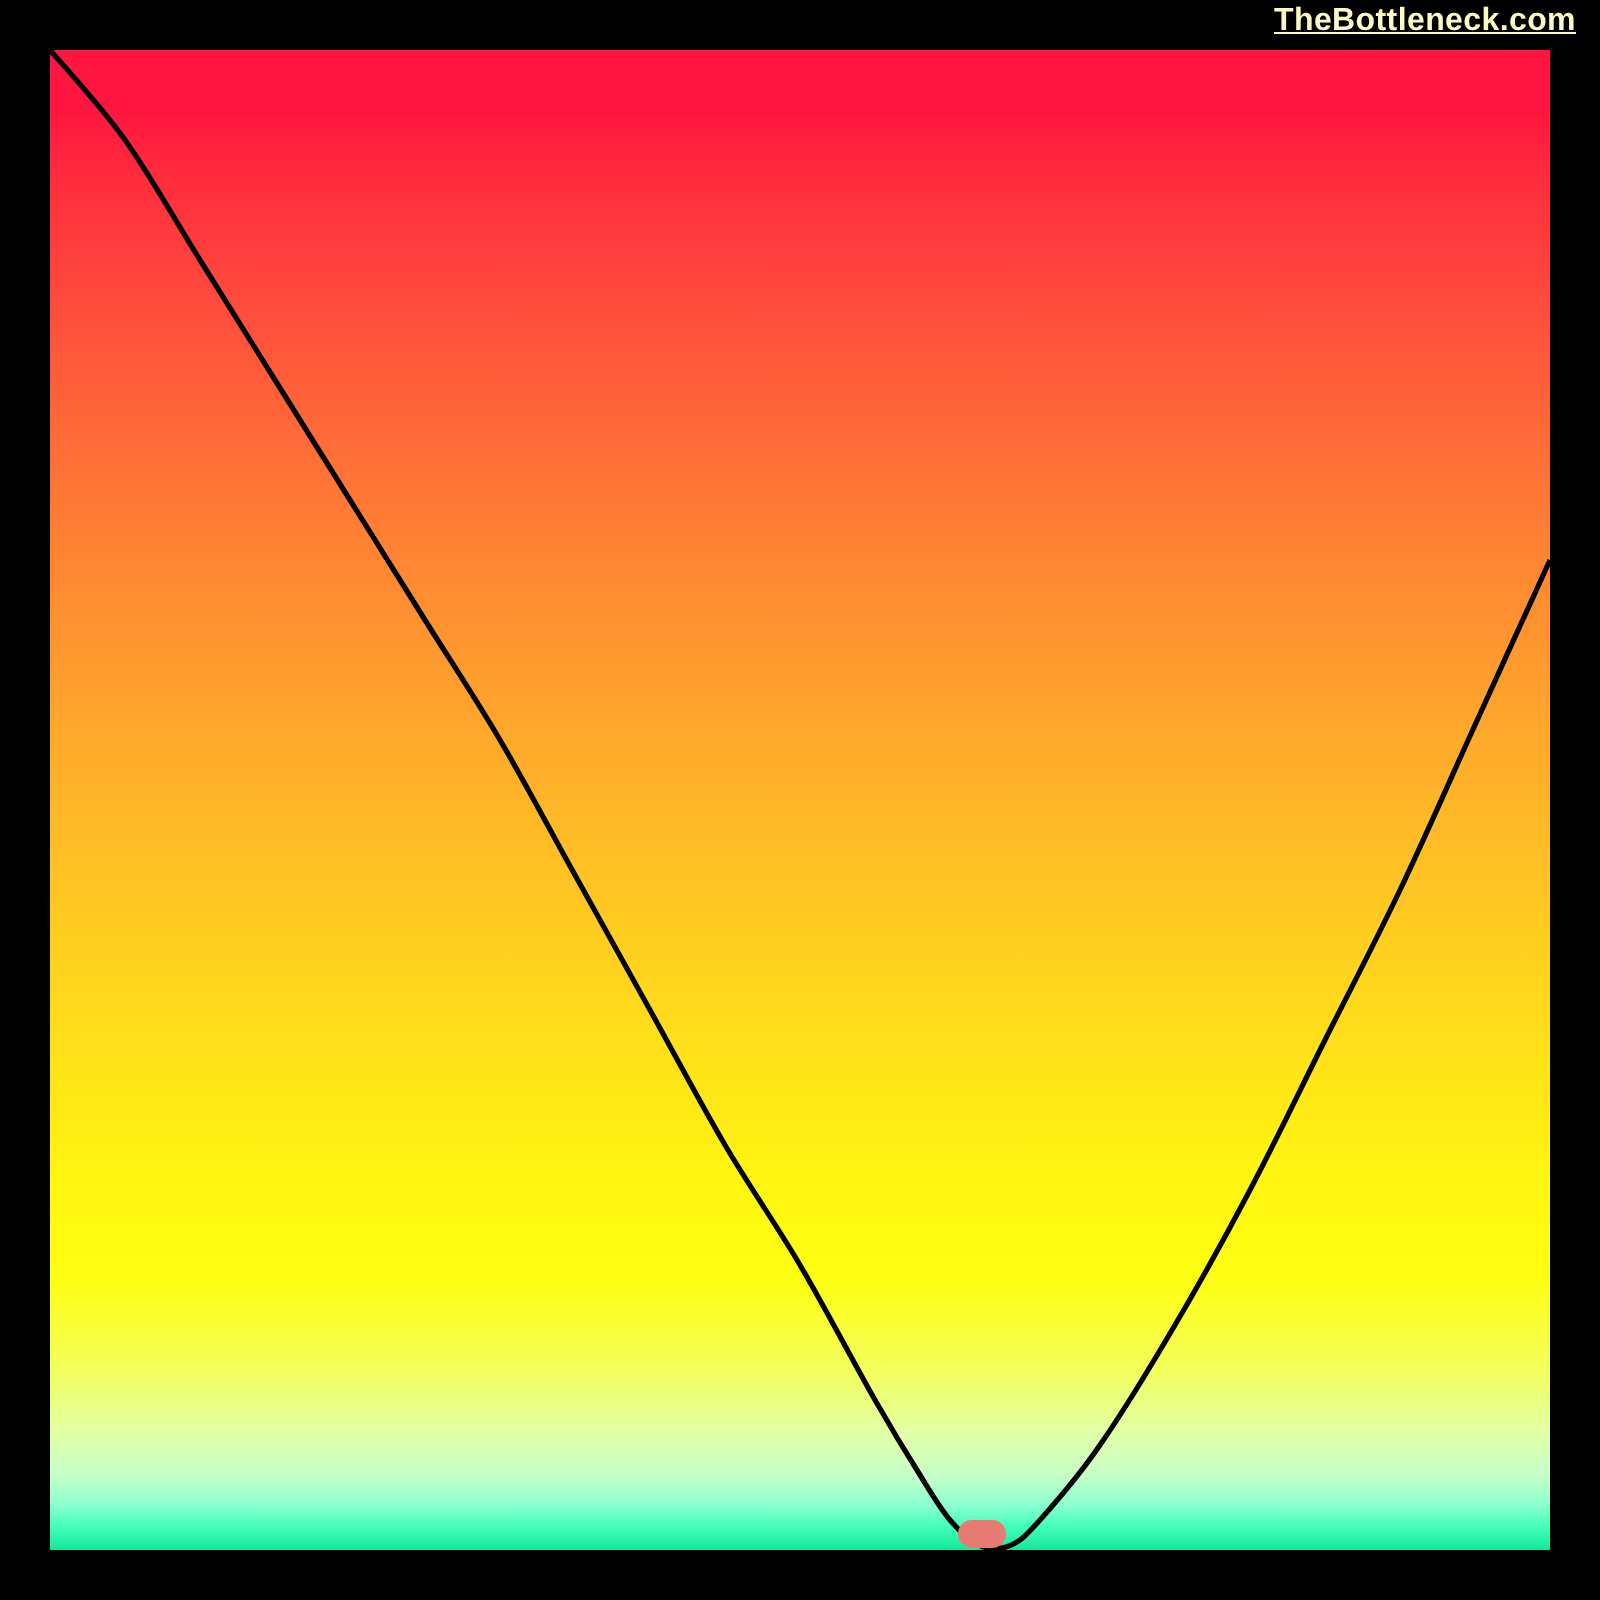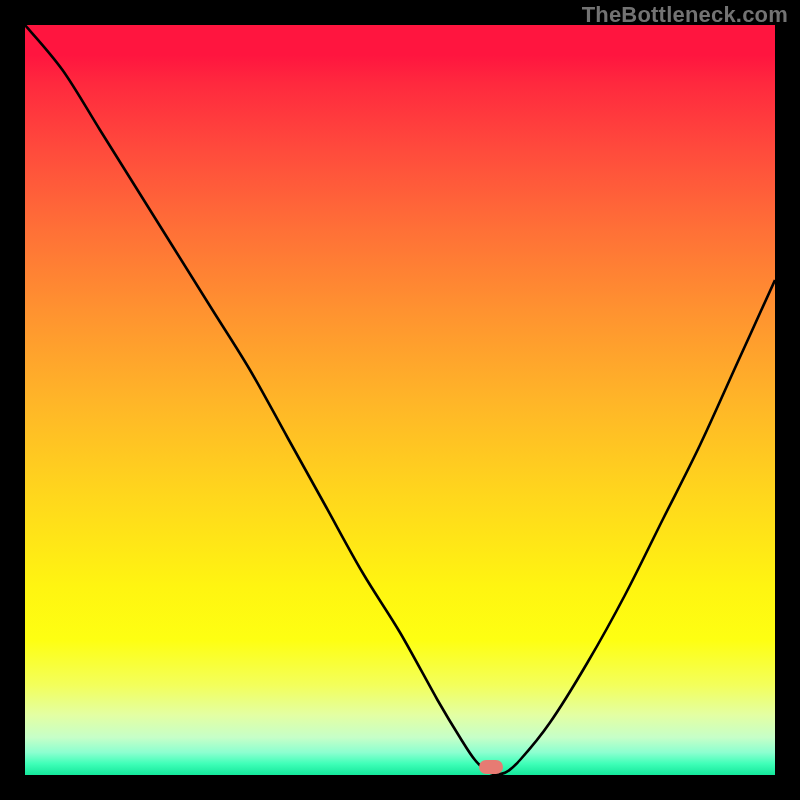--- a/index.html
+++ b/index.html
@@ -16,24 +16,25 @@
     top: 0;
     width: 800px;
     height: 800px;
     background: #000;
   }
   .watermark {
     position: absolute;
     top: 2px;
     right: 12px;
     font-family: Arial, Helvetica, sans-serif;
-    font-size: 22px;
+    font-size: 16px;
     font-weight: 600;
-    color: #737373;
+    color: #fef9c3;
     letter-spacing: 0.2px;
+    text-decoration: underline;
   }
   .plot {
     position: absolute;
     left: 25px;
     top: 25px;
     width: 750px;
     height: 750px;
     overflow: hidden;
   }
   .gradient {

